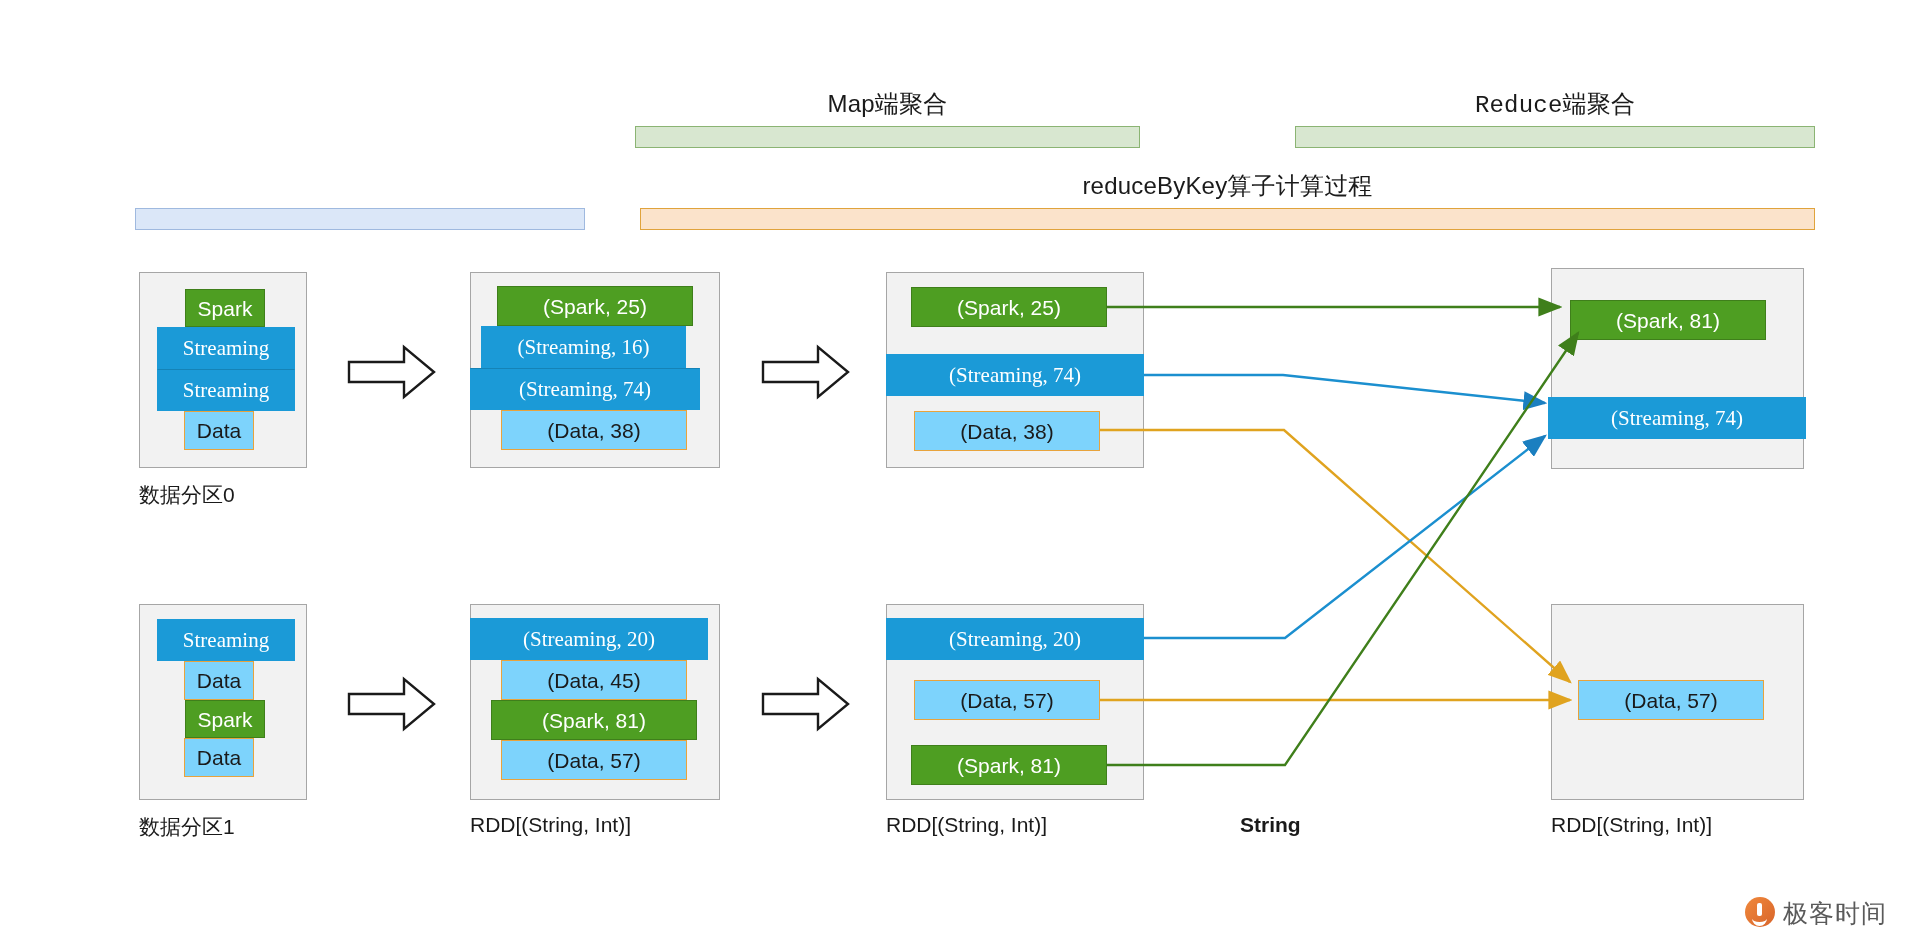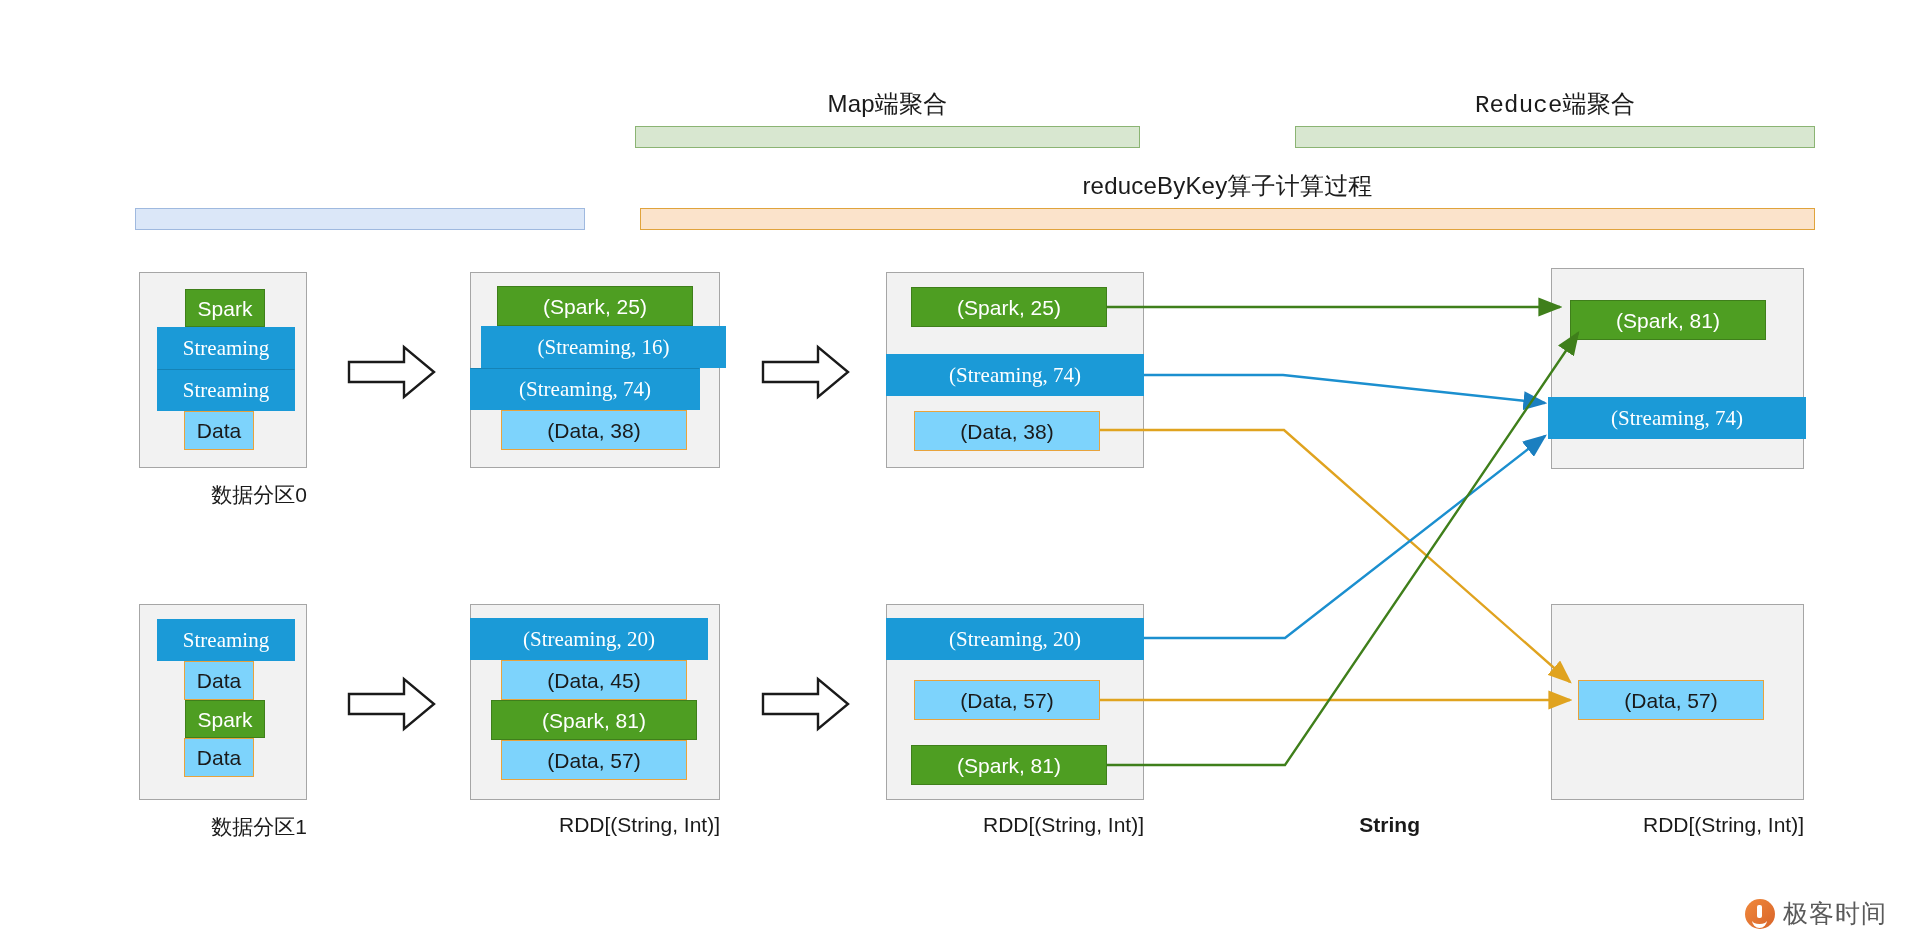--- a/index.html
+++ b/index.html
@@ -17,37 +17,37 @@
   .banner.orange{background:#fbe3cb;border:1px solid #e0a33c;}
   .banner.green{background:#d8e7d0;border:1px solid #8bb473;}
 
   .caption{position:absolute;font-size:24px;color:#1a1a1a;white-space:nowrap;
            text-align:center;letter-spacing:.2px;}
 
   
   .container{position:absolute;box-sizing:border-box;
              background:#f2f2f2;border:1px solid #a6a6a6;}
 
-  .blabel{position:absolute;font-size:21px;color:#1a1a1a;white-space:nowrap;text-align:right;}
+  .blabel{position:absolute;font-size:21px;color:#1a1a1a;white-space:nowrap;text-align:left;}
   .blabel.bold{font-weight:bold;}
 
   
   .chip{position:absolute;box-sizing:border-box;
         display:flex;align-items:center;justify-content:center;
         font-size:21px;line-height:1;white-space:nowrap;}
   .chip.green{background:#4e9e22;border:1px solid #3f7f1b;color:#ffffff;}
   .chip.blue{background:#1b9ad7;border:1px solid #1b9ad7;color:#ffffff;font-family:Liberation Serif, serif;}
   .chip.blue.sep{border-top:1px solid #1583b6;}
   .chip.cream{background:#7dd3fc;border:1px solid #e8a33c;color:#1a1a1a;}
 
   
   #links{position:absolute;left:0;top:0;width:1920px;height:951px;pointer-events:none;}
 
   
-  #watermark{position:absolute;display:flex;align-items:center;gap:8px;}
+  #watermark{position:absolute;display:flex;gap:8px;}
   #watermark .logo{width:30px;height:30px;border-radius:50%;
       background:linear-gradient(135deg,#f0893c 0%,#d8642a 100%);
       position:relative;}
   #watermark .logo::after{
       content:"";position:absolute;left:12px;top:6px;width:5px;height:13px;
       background:#ffffff;border-radius:2px;}
   #watermark .logo::before{
       content:"";position:absolute;left:7px;top:16px;width:15px;height:9px;
       border-bottom:4px solid #ffffff;border-radius:0 0 10px 10px;}
   #watermark .wtext{font-size:25px;color:#5a5a5a;letter-spacing:1px;}
@@ -77,21 +77,21 @@
 
   <div class="container" style="left:139px;top:604px;width:168px;height:196px;"></div>
   <div class="chip blue" style="left:157px;top:619px;width:138px;height:42px;">Streaming</div>
   <div class="chip cream" style="left:184px;top:661px;width:70px;height:39px;">Data</div>
   <div class="chip green" style="left:185px;top:700px;width:80px;height:38px;">Spark</div>
   <div class="chip cream" style="left:184px;top:738px;width:70px;height:39px;">Data</div>
   <div class="blabel" style="left:139px;top:813px;width:168px;">数据分区1</div>
 
   <div class="container" style="left:470px;top:272px;width:250px;height:196px;"></div>
   <div class="chip green" style="left:497px;top:286px;width:196px;height:40px;">(Spark,  25)</div>
-  <div class="chip blue" style="left:481px;top:326px;width:245px;height:42px;">(Streaming,  16)</div>
+  <div class="chip blue" style="left:481px;top:326px;width:205px;height:42px;">(Streaming,  16)</div>
   <div class="chip blue sep" style="left:470px;top:368px;width:230px;height:42px;">(Streaming,   74)</div>
   <div class="chip cream" style="left:501px;top:410px;width:186px;height:40px;">(Data,  38)</div>
 
   <div class="container" style="left:470px;top:604px;width:250px;height:196px;"></div>
   <div class="chip blue" style="left:470px;top:618px;width:238px;height:42px;">(Streaming,  20)</div>
   <div class="chip cream" style="left:501px;top:660px;width:186px;height:40px;">(Data,  45)</div>
   <div class="chip green" style="left:491px;top:700px;width:206px;height:40px;">(Spark,  81)</div>
   <div class="chip cream" style="left:501px;top:740px;width:186px;height:40px;">(Data,  57)</div>
   <div class="blabel" style="left:470px;top:813px;width:250px;">RDD[(String, Int)]</div>
 

